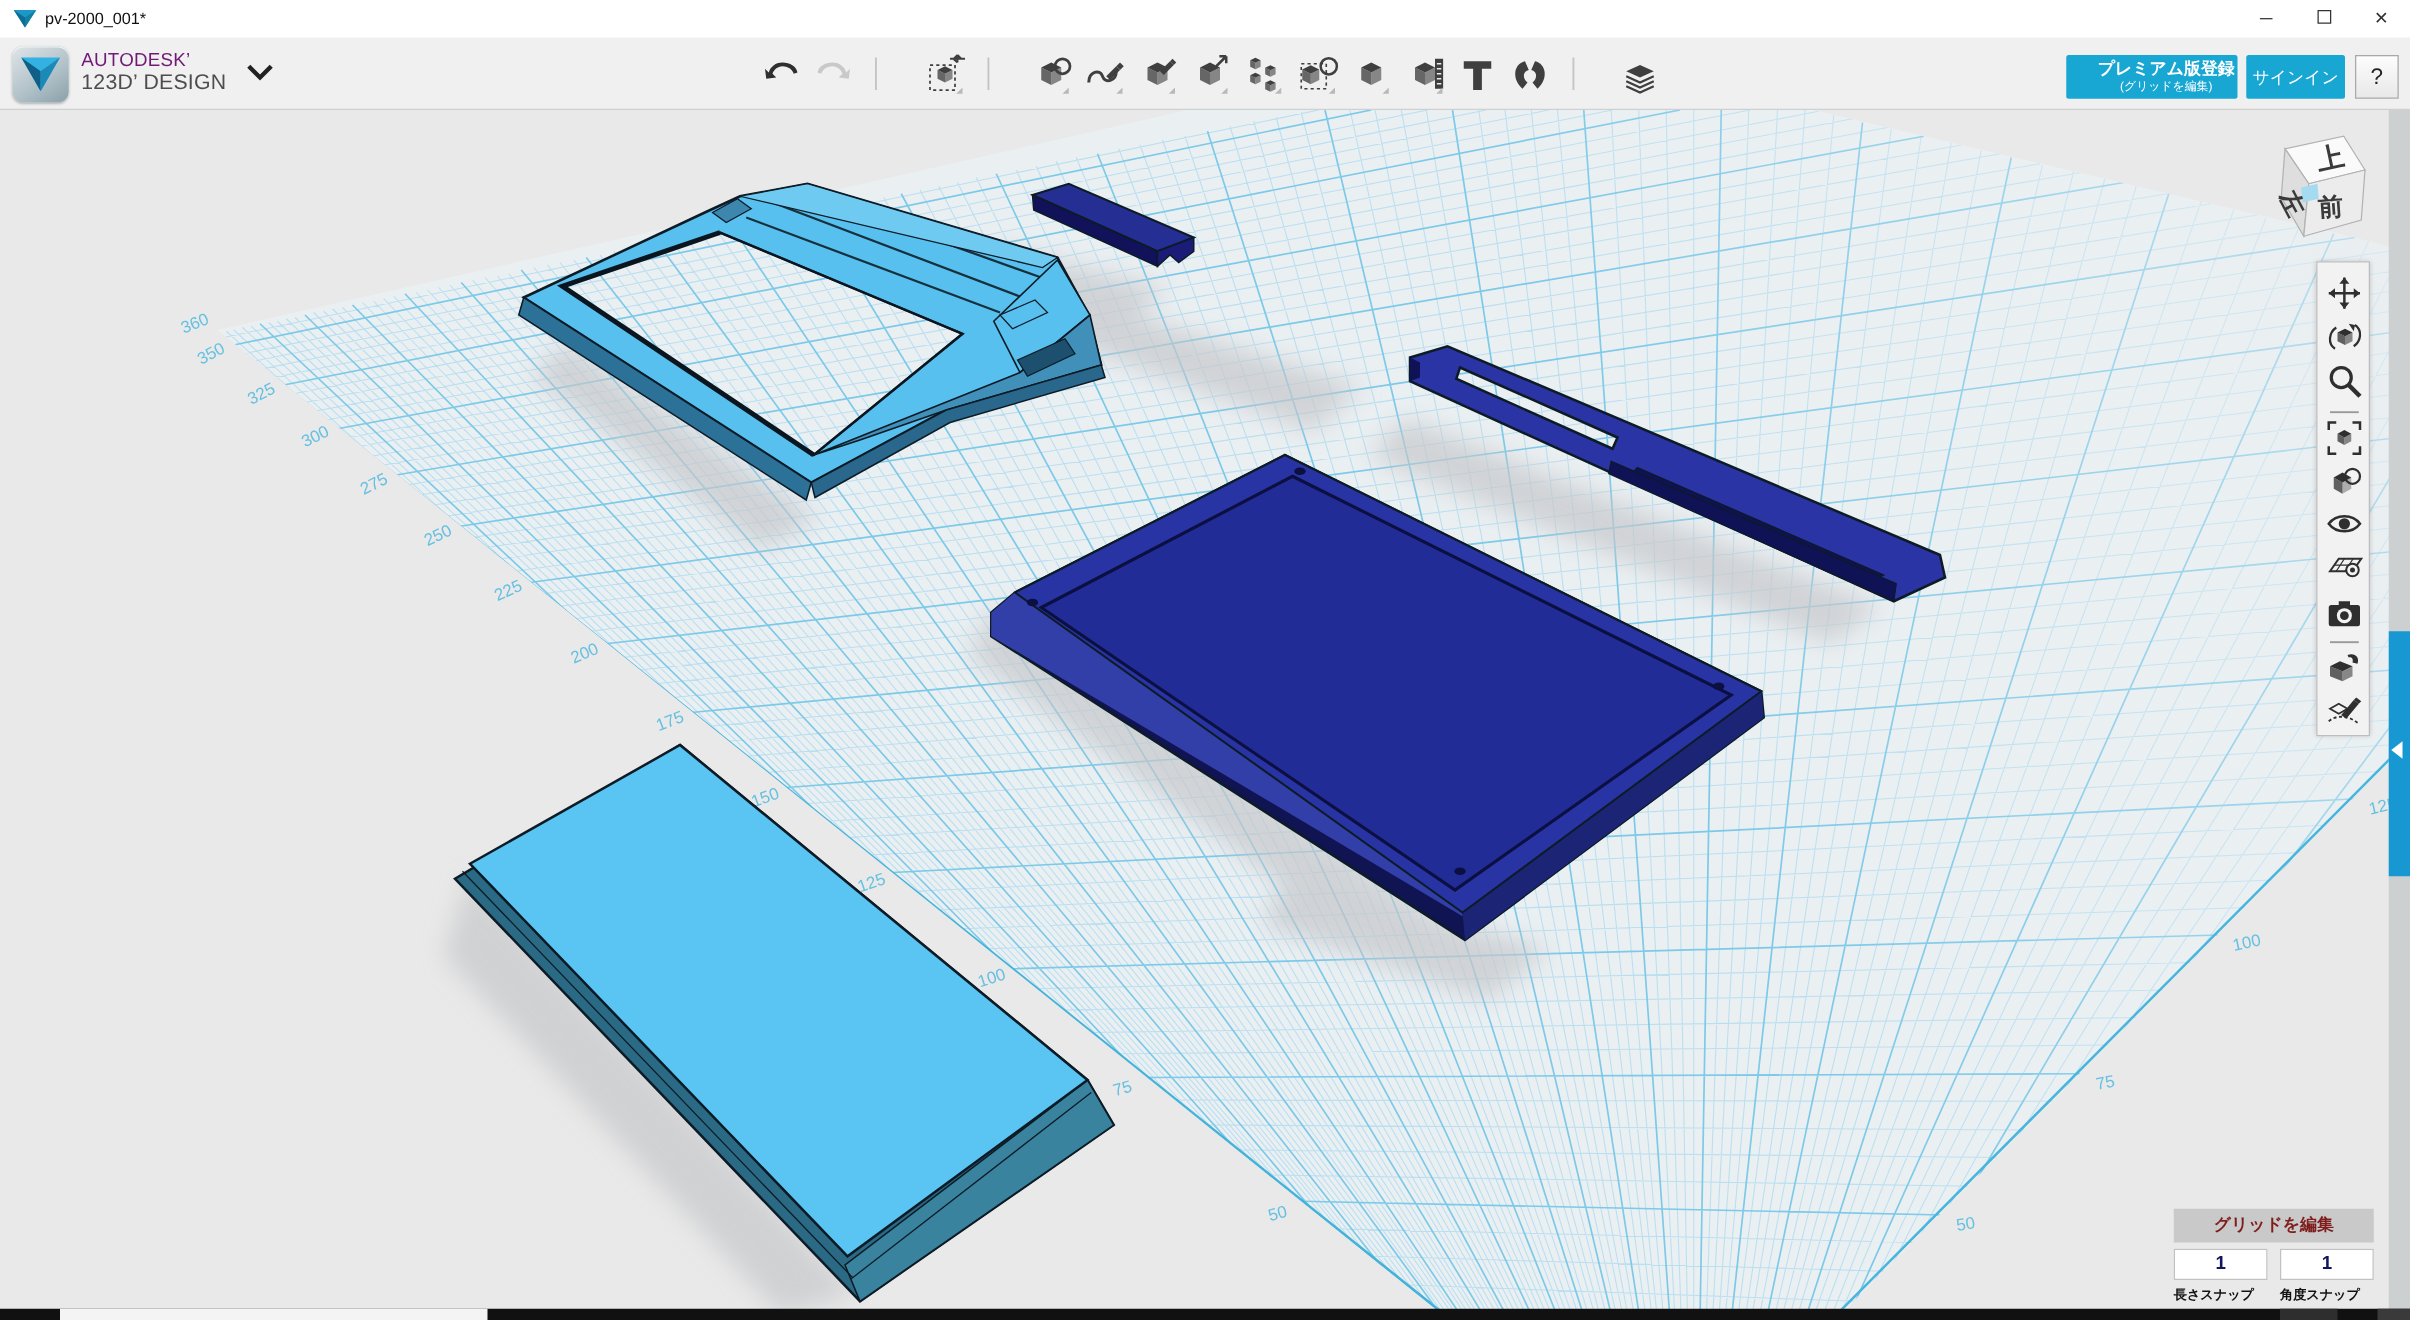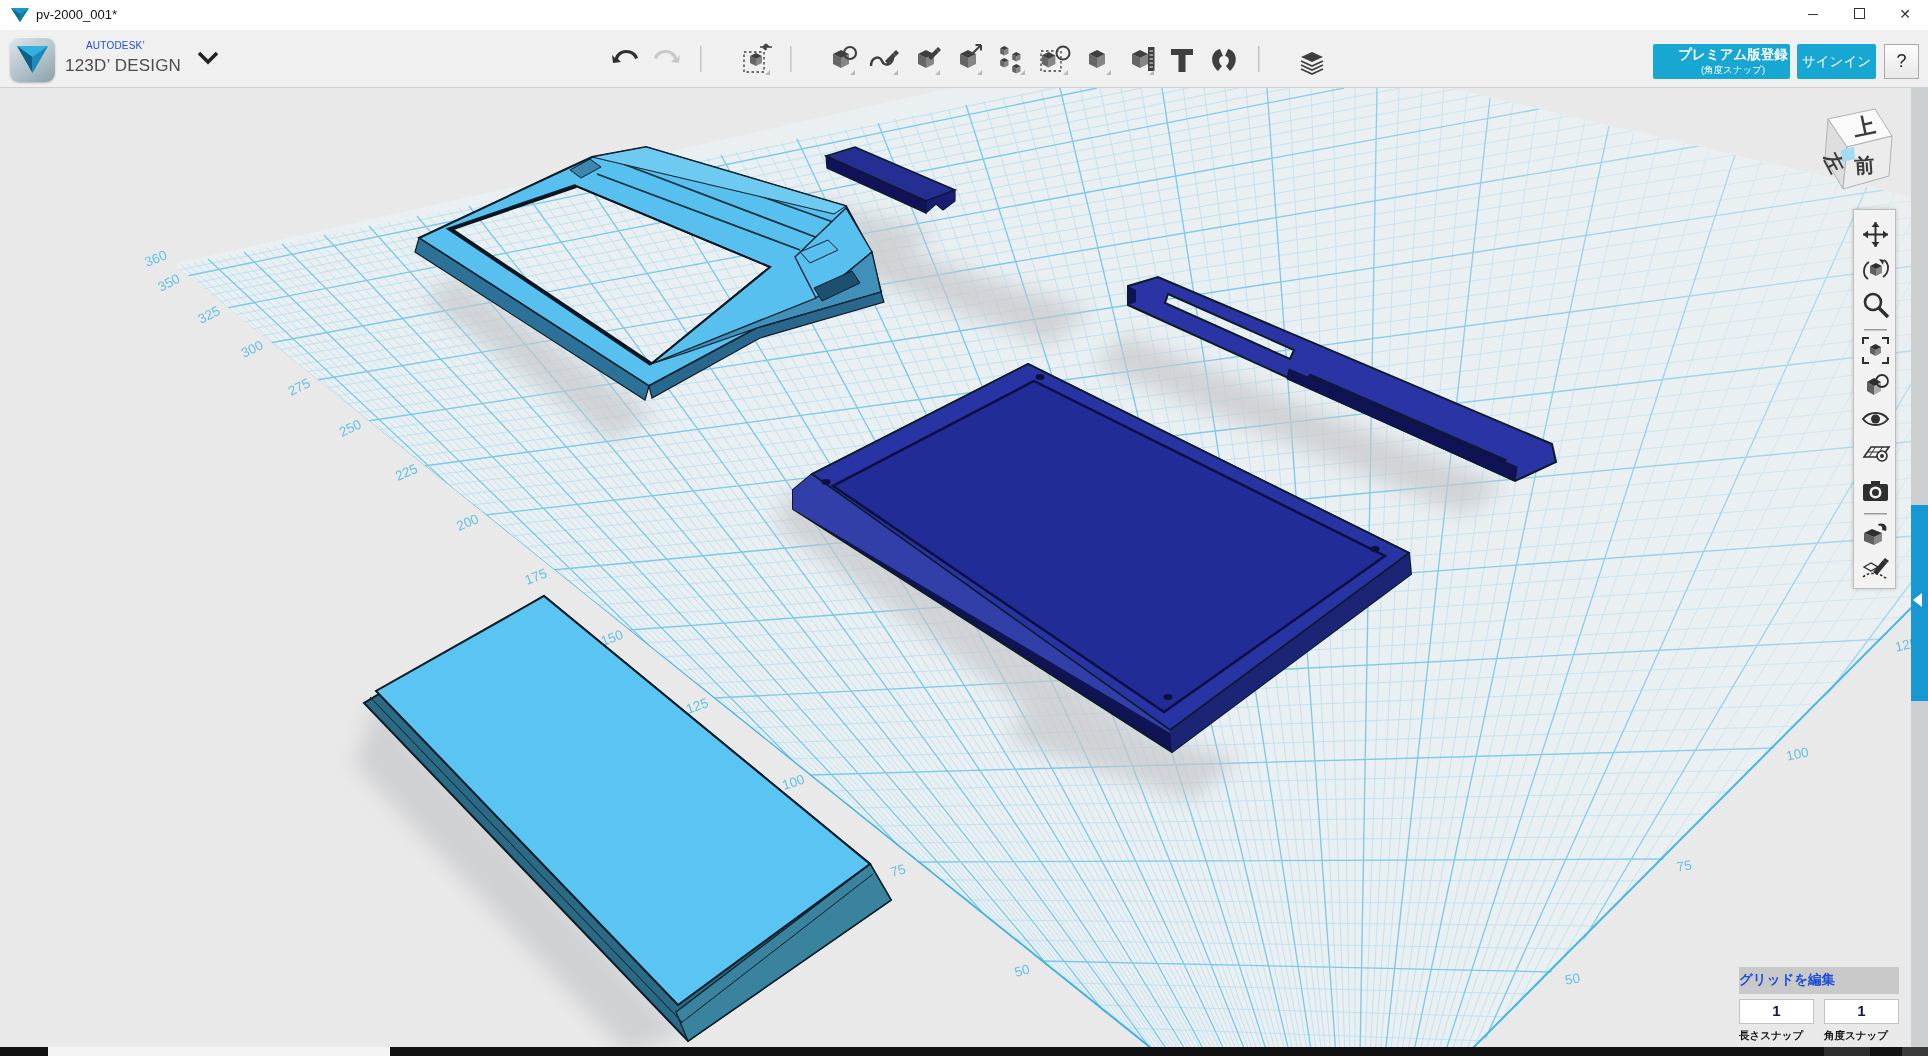--- a/index.html
+++ b/index.html
@@ -1,37 +1,37 @@
 <!DOCTYPE html>
 <html><head><meta charset="utf-8"><style>
 * { margin:0; padding:0; box-sizing:border-box; }
 html,body { width:1928px; height:1056px; font-family:"Liberation Sans", sans-serif; overflow:hidden; background:#e9e9e9; position:relative; }
 .titlebar { position:absolute; left:0; top:0; width:1928px; height:36px; background:#ffffff; z-index:30; }
 .tname { position:absolute; left:36px; top:7px; font-size:13px; color:#111; }
 .wbtn { position:absolute; top:0; width:46px; height:30px; text-align:center; line-height:28px; font-size:14px; color:#333; }
 .toolbar { position:absolute; left:0; top:30px; width:1928px; height:58px; background:#f0f0f0; border-bottom:1px solid #d0d0d0; z-index:30; }
 .applogo { position:absolute; left:10px; top:7px; width:45px; height:45px; border-radius:9px; background:linear-gradient(145deg,#dfe5e8 0%,#b3c3ca 55%,#8aa0a9 100%); box-shadow:inset 0 1px 0 #eef2f3, 0 1px 2px rgba(0,0,0,0.25); }
-.brand1 { position:absolute; left:65px; top:10px; font-size:10px; letter-spacing:0.2px; color:#1d4ed8;margin-left:21px; }
+.brand1 { position:absolute; left:65px; top:10px; font-size:15px; letter-spacing:0.2px; color:#701a75; }
 .brand2 { position:absolute; left:65px; top:26px; font-size:17px; font-weight:normal; color:#4d4d4d; letter-spacing:0.2px; }
 .btn-cyan { position:absolute; background:#18a7d2; color:#fff; text-align:center; }
 #btn-prem { left:1653px; top:14px; width:137px; height:35px; border-radius:2px;padding-left:23px; }
 #btn-prem .l1 { font-size:13.5px; font-weight:bold; line-height:20px; padding-top:1px; }
 #btn-prem .l2 { font-size:9.5px; line-height:10px; }
 #btn-signin { left:1797px; top:14px; width:79px; height:35px; border-radius:2px; font-size:13.5px; font-weight:normal; line-height:35px; }
 #btn-help { position:absolute; left:1884px; top:14px; width:35px; height:35px; background:linear-gradient(#fdfdfd,#e8e8e8); border:1px solid #a9a9a9; text-align:center; line-height:33px; font-size:18px; color:#222; }
 .viewport { position:absolute; left:0; top:88px; width:1928px; height:968px; z-index:1; }
 .bottombar { position:absolute; left:0; top:1047px; width:1928px; height:9px; background:#111; z-index:40; }
 .bb1 { position:absolute; left:48px; top:1047px; width:342px; height:9px; background:#f4f4f4; z-index:41; }
 .bb2 { position:absolute; left:1824px; top:1047px; width:46px; height:9px; background:#2e2e2e; z-index:41; }
 .bb3 { position:absolute; left:1902px; top:1047px; width:26px; height:9px; background:#3a3a3a; z-index:41; }
 .rtoolbar { position:absolute; left:1853px; top:209px; width:43px; height:380px; background:#f2f2f2; border:1px solid #bdbdbd; box-shadow:0 0 4px rgba(0,0,0,0.18); z-index:20; }
 .scrolltrack { position:absolute; left:1911px; top:88px; width:17px; height:968px; background:#ccd0d0; z-index:10; }
 .scrollthumb { position:absolute; left:1911px; top:505px; width:17px; height:196px; background:#1898d3; z-index:11; }
 .scrollarr { position:absolute; left:1913px; top:593px; width:0; height:0; border-top:7px solid transparent; border-bottom:7px solid transparent; border-right:9px solid #ffffff; z-index:12; }
-.gridedit { position:absolute; left:1739px; top:967px; width:160px; height:27px; background:#c9c9c9; text-align:left; font-size:13.5px; font-weight:bold; color:#1d4ed8; line-height:26px; z-index:20; }
+.gridedit { position:absolute; left:1739px; top:967px; width:160px; height:27px; background:#c9c9c9; text-align:center; font-size:13.5px; font-weight:bold; color:#7f1d1d; line-height:26px; z-index:20; }
 .snapbox { position:absolute; top:999px; width:75px; height:25px; background:#fff; border:1.5px solid #c2c2c2; text-align:center; font-size:15px; font-weight:bold; color:#15155e; line-height:22px; z-index:20; }
 .snaplbl { position:absolute; top:1029px; width:75px; text-align:left; font-size:10.5px; font-weight:bold; color:#111; z-index:20; }
 </style></head>
 <body>
 <div class="viewport">
 <svg width="1928" height="968" viewBox="0 88 1928 968">
  <rect x="0" y="88" width="1928" height="968" fill="#eaeff2"></rect>
  <path d="M1155 1051L1267 1056M1125 1028L1485 1041M1097 1005L1508 1017M1069 983L1531 994M1016 940L1577 949M990 920L1599 926M966 900L1622 904M941 880L1644 881M895 843L1688 836M873 826L1710 814M851 808L1732 792M830 791L1754 770M790 759L1798 726M770 743L1820 704M751 728L1841 682M732 713L1863 660M696 684L1906 617M679 670L1928 595M662 657L1928 575M645 643L1928 555M613 618L1928 516M598 605L1928 496M583 593L1928 477M568 581L1928 458M539 558L1928 421M525 547L1928 403M512 536L1928 385M498 526L1928 367M472 505L1928 332M460 495L1928 314M448 485L1928 297M435 475L1928 280M412 457L1928 247M401 447L1928 231M389 438L1928 215M378 430L1924 199M357 413L1844 181M347 404L1806 172M336 396L1769 163M326 388L1734 155M307 372L1665 138M297 365L1632 131M288 357L1600 123M279 350L1569 116M261 336L1510 102M252 329L1482 95M244 322L1455 89M235 315L1400 88M219 302L1290 88M210 295L1239 88M203 289L1189 88M195 283L1142 88M179 270L1055 88M181 265L244 322M187 264L307 373M194 262L365 419M201 261L418 462M215 258L512 538M222 257L554 572M229 255L593 603M236 254L630 632M251 250L695 685M259 249L725 709M266 247L753 731M274 246L779 752M290 242L827 791M299 241L849 809M307 239L870 826M315 237L890 841M333 234L927 871M342 232L944 885M351 230L960 898M360 228L976 910M378 224L1005 933M388 222L1018 944M398 221L1031 955M407 219L1043 965M427 214L1067 983M438 212L1078 992M448 210L1088 1001M459 208L1098 1009M480 204L1117 1024M491 201L1126 1031M503 199L1135 1038M514 197L1144 1045M537 192L1158 1056M549 190L1161 1056M561 187L1165 1056M574 185L1168 1056M599 180L1175 1056M612 177L1178 1056M625 174L1182 1056M638 172L1185 1056M665 166L1193 1056M679 163L1196 1056M693 160L1200 1056M707 158L1204 1056M736 152L1211 1056M751 149L1215 1056M766 146L1219 1056M781 142L1223 1056M813 136L1231 1056M829 133L1235 1056M845 129L1239 1056M861 126L1243 1056M895 119L1251 1056M912 116L1255 1056M930 112L1259 1056M948 109L1264 1056M984 101L1272 1056M1003 97L1277 1056M1021 94L1281 1056M1041 90L1286 1056M1080 88L1294 1056M1100 88L1299 1056M1121 88L1303 1056M1141 88L1308 1056M1183 88L1317 1056M1204 88L1322 1056M1225 88L1326 1056M1246 88L1331 1056M1289 88L1340 1056M1311 88L1345 1056M1333 88L1350 1056M1355 88L1355 1056M1399 88L1365 1056M1422 88L1370 1056M1444 88L1375 1056M1467 92L1380 1056M1513 103L1390 1056M1537 109L1396 1056M1561 114L1401 1056M1585 120L1407 1056M1634 132L1419 1056M1659 137L1425 1056M1684 143L1431 1056M1709 149L1437 1056M1761 161L1450 1056M1787 168L1457 1056M1813 174L1464 1056M1840 180L1471 1055M1895 193L1499 1027M1922 200L1515 1010M1928 249L1535 991M1928 304L1557 969M1928 402L1613 912M1928 446L1650 875M1928 486L1695 830M1928 524L1751 773M1928 593L1922 601" stroke="#badff0" stroke-width="0.85" fill="none"></path>
 <path d="M1042 961L1554 972M918 862L1666 859M810 775L1776 748M714 698L1885 639M629 630L1928 535M553 570L1928 440M485 515L1928 349M424 466L1928 264M368 421L1884 190M317 380L1699 146M270 343L1539 109M227 308L1344 88M187 276L1097 88M208 259L467 502M244 252L663 659M282 244L804 772M324 235L909 857M369 226L991 922M417 216L1055 974M469 206L1108 1017M526 194L1152 1051M586 182L1171 1056M651 169L1189 1056M721 155L1207 1056M797 139L1227 1056M878 123L1247 1056M966 105L1268 1056M1060 88L1290 1056M1162 88L1312 1056M1267 88L1336 1056M1377 88L1360 1056M1490 98L1385 1056M1609 126L1413 1056M1735 155L1444 1056M1867 187L1484 1042M1928 355L1582 943M1928 560L1824 699" stroke="#7cc9e8" stroke-width="1.35" fill="none"></path>
 <linearGradient id="gfade" x1="500" y1="700" x2="1900" y2="150" gradientUnits="userSpaceOnUse">
@@ -237,21 +237,21 @@
         <path d="M22 27 C31 19 29 7 20 5 L17 12 C22 13 22 19 18 22 Z" fill="#3f3f3f"></path>
       </g>
       <rect x="1258" y="16" width="1.5" height="26" fill="#c4c4c4"></rect>
       <g transform="translate(1296,14)">
         <path d="M5 13 L16 8 L27 13 L16 18 Z" fill="#3f3f3f"></path>
         <path d="M5 17 L16 22 L27 17 M5 21 L16 26 L27 21 M5 25 L16 30 L27 25" fill="none" stroke="#3f3f3f" stroke-width="1.7"></path>
       </g>
     </svg>
  <div class="btn-cyan" id="btn-prem">
       <div class="l1">プレミアム版登録</div>
-      <div class="l2">(角度スナップ)</div>
+      <div class="l2">(グリッドを編集)</div>
     </div>
  <div class="btn-cyan" id="btn-signin">サインイン</div>
  <div id="btn-help">?</div>
 </div>
 <div class="rtoolbar"><svg width="43" height="380">
       <g transform="translate(9,12)">
         <path d="M12.5 0 L12.5 25 M0 12.5 L25 12.5" stroke="#2f2f2f" stroke-width="2"></path>
         <path d="M12.5 0 L8.5 5 H16.5 Z M12.5 25 L8.5 20 H16.5 Z M0 12.5 L5 8.5 V16.5 Z M25 12.5 L20 8.5 V16.5 Z" fill="#2f2f2f"></path>
       </g>
       <g transform="translate(9,46)">

